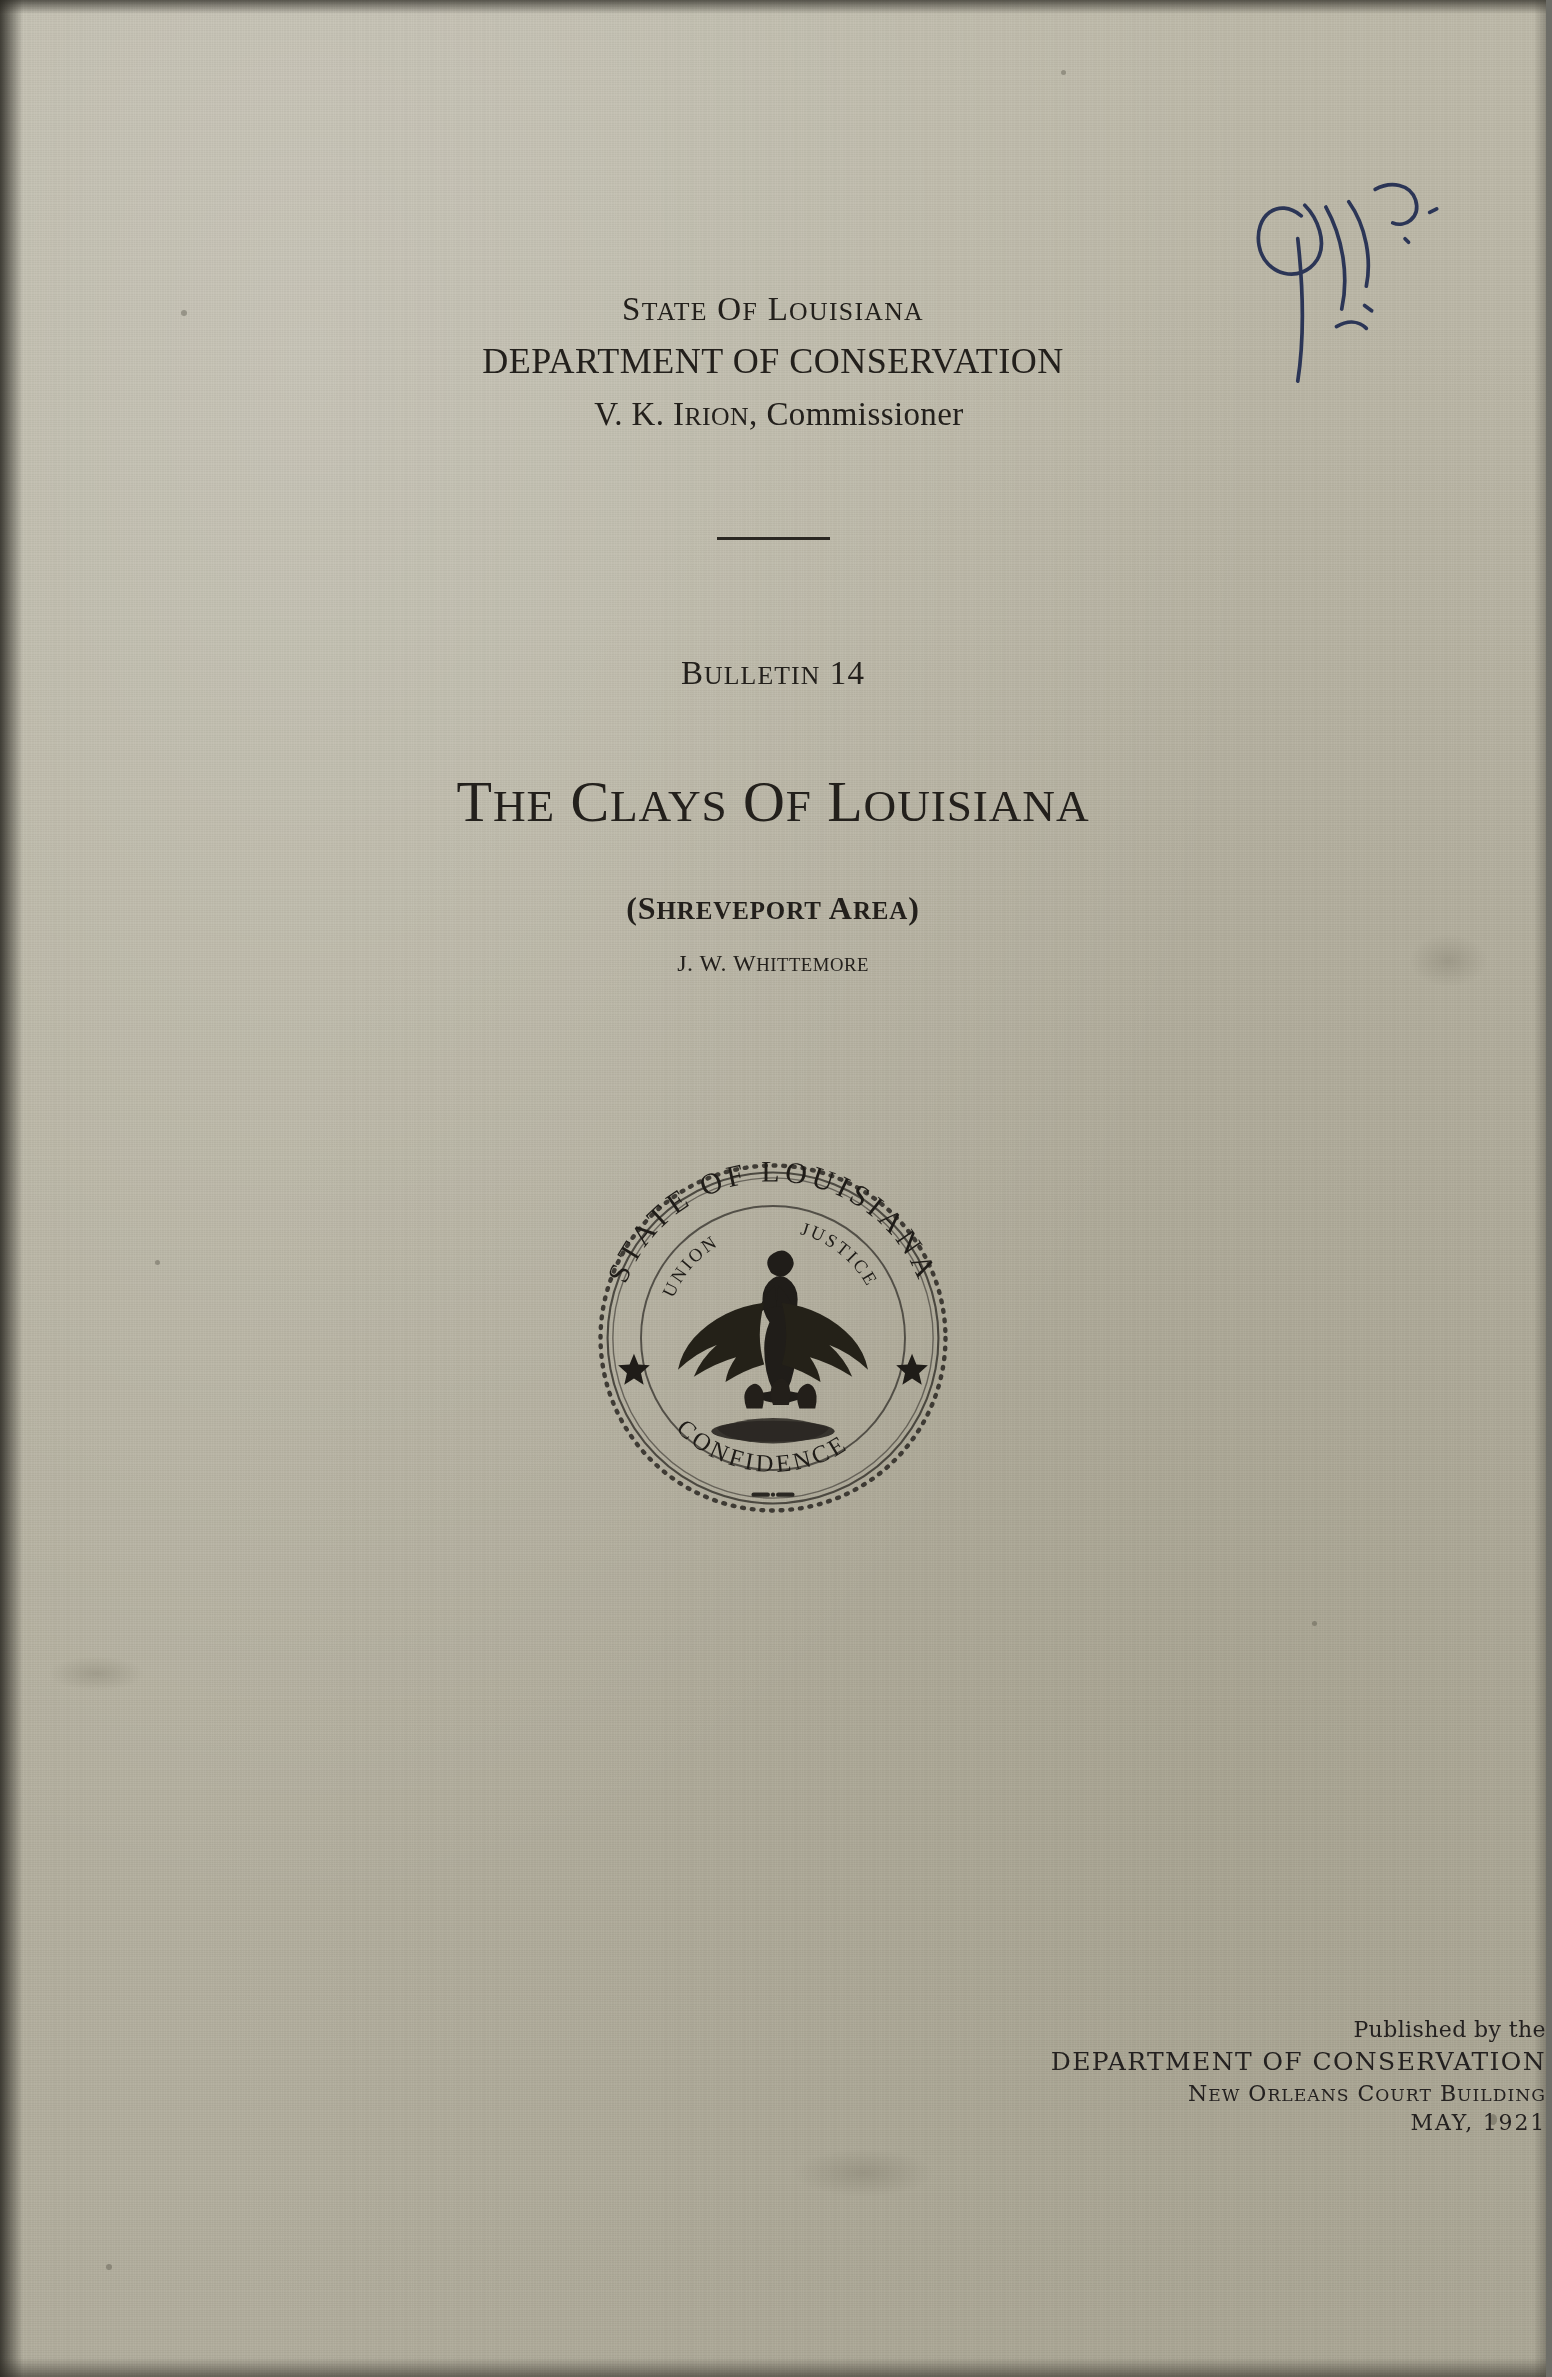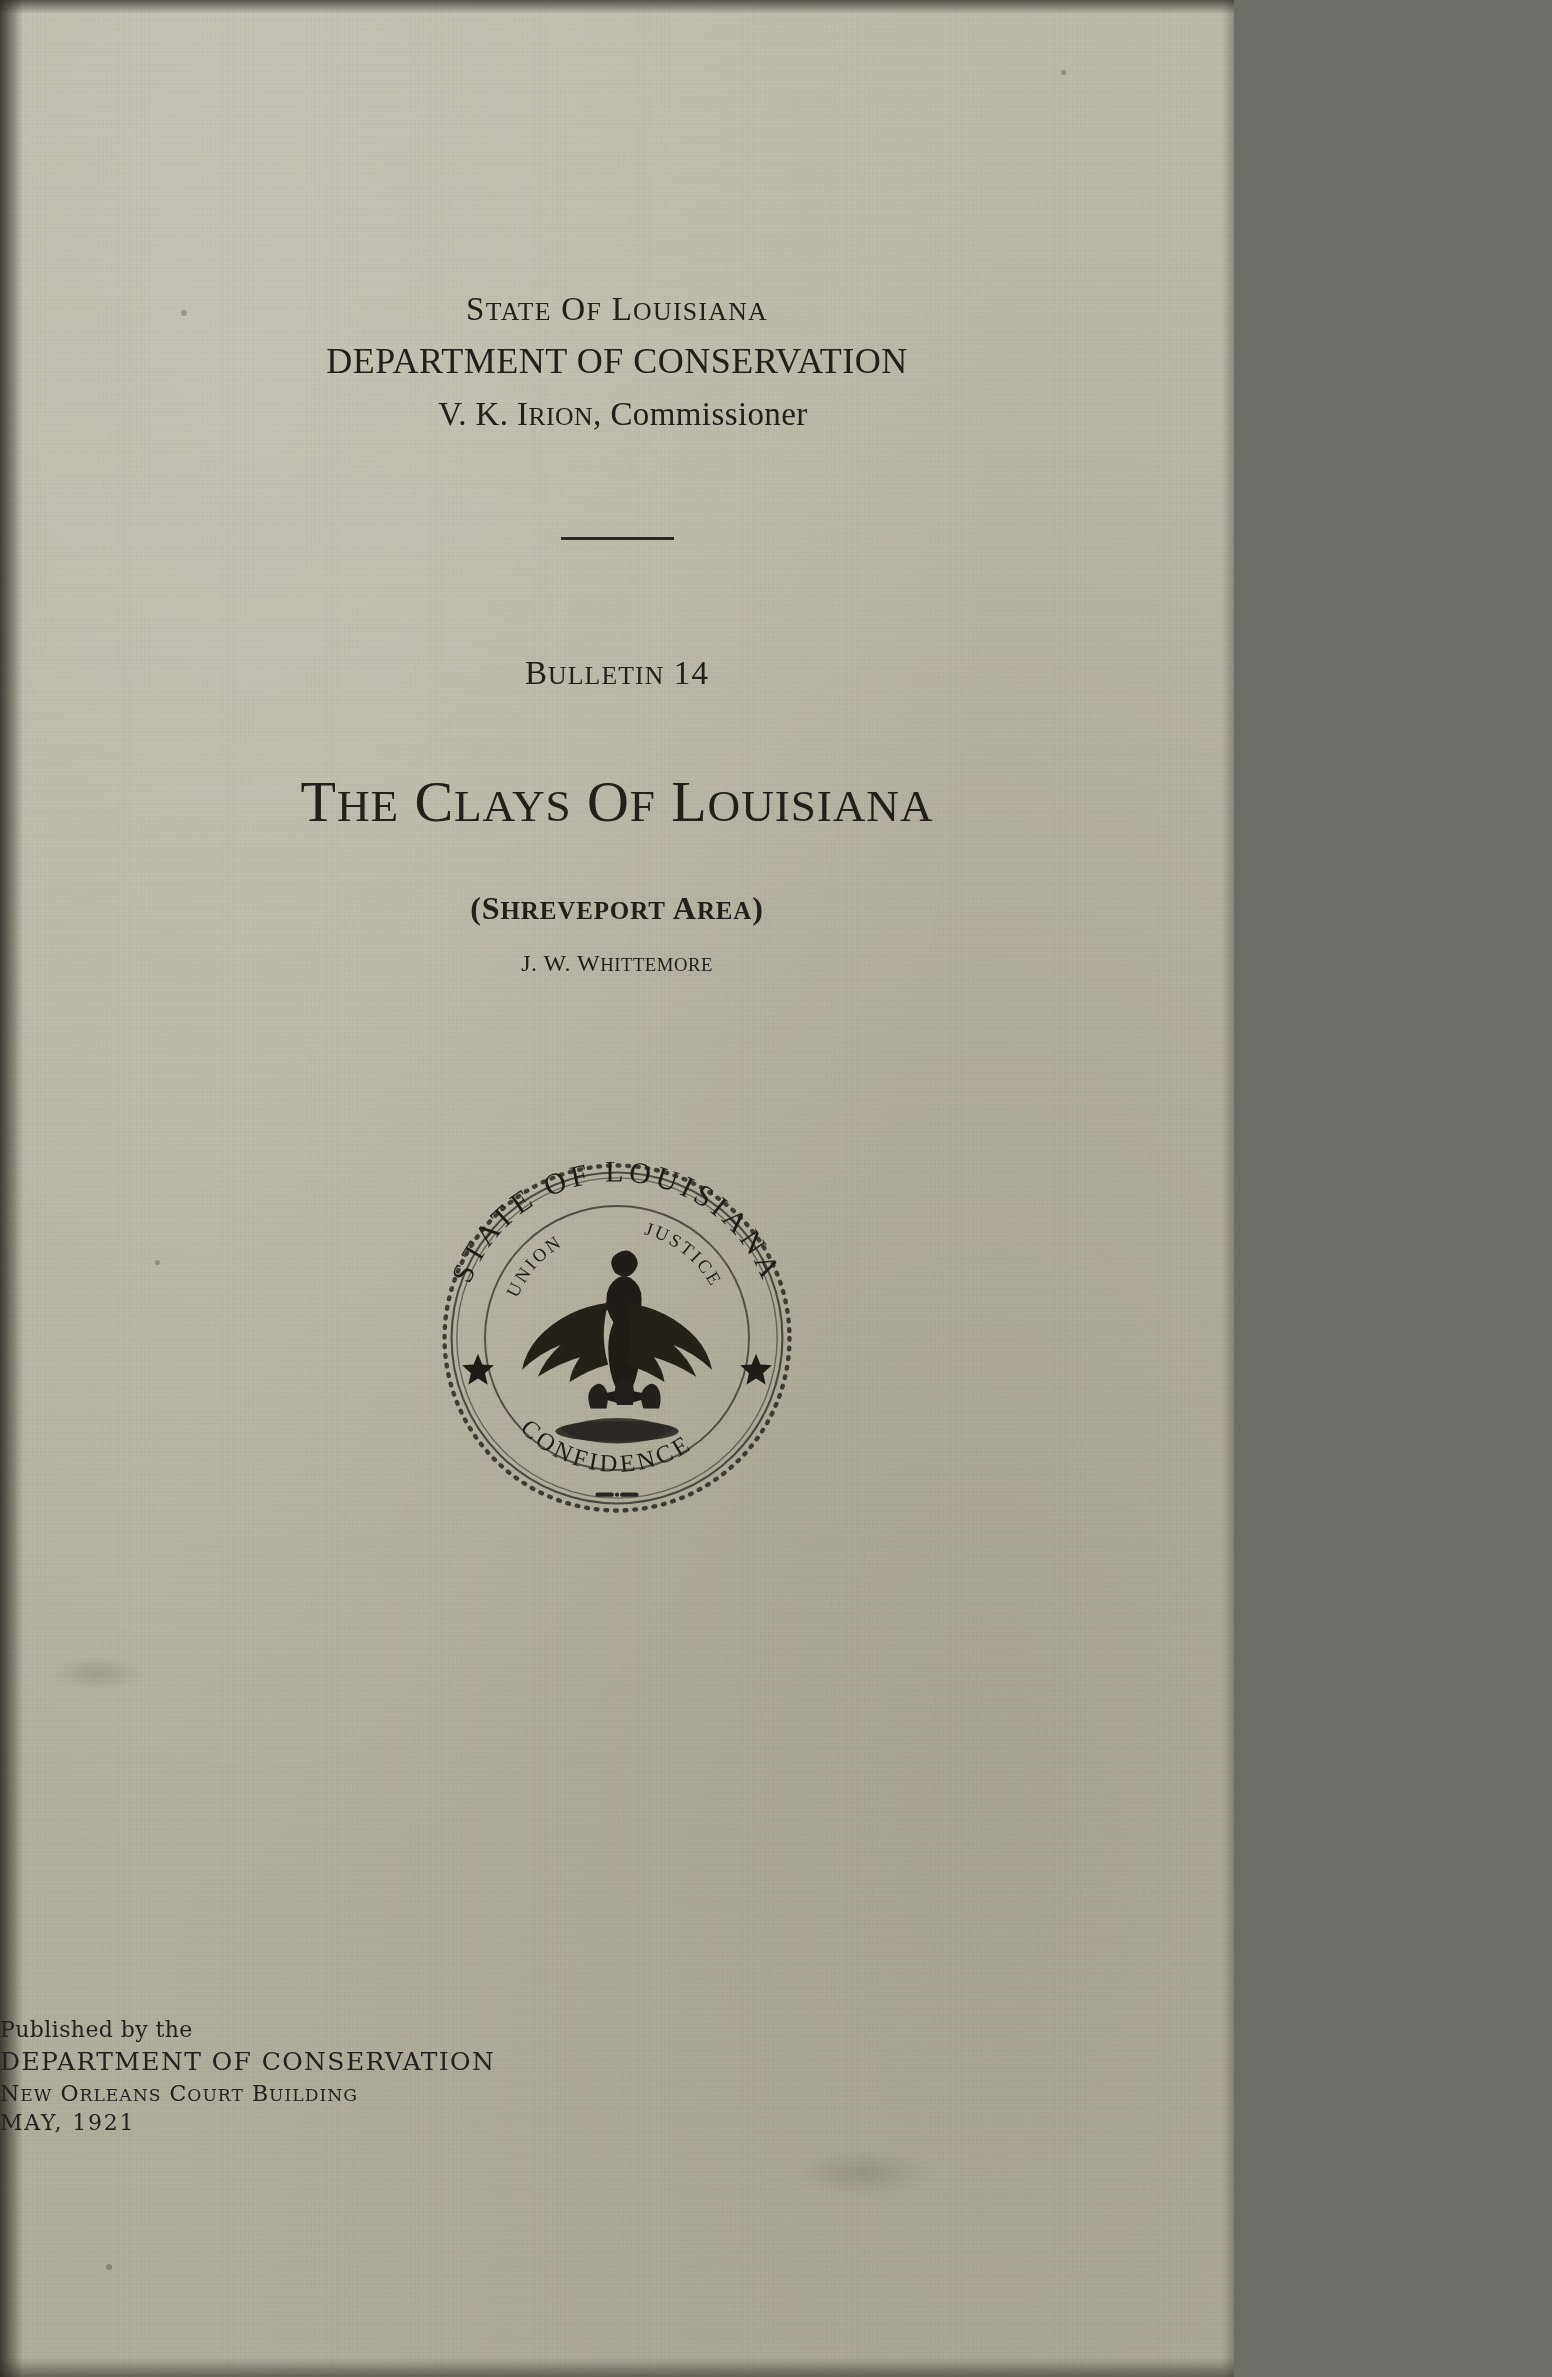--- a/index.html
+++ b/index.html
@@ -5,21 +5,21 @@
   html, body {
     margin: 0;
     padding: 0;
     background: #6e6e68;
   }
   body {
     font-family: "Liberation Serif", serif;
   }
   .page {
     position: relative;
-    width: 1234px;
+    width: 1546px;
     height: 2377px;
     overflow: hidden;
     background: #b9b6a6;
     background-image:
       radial-gradient(ellipse at 20% 15%, rgba(255,255,255,0.18), rgba(255,255,255,0) 55%),
       radial-gradient(ellipse at 80% 75%, rgba(120,112,90,0.18), rgba(255,255,255,0) 60%),
       linear-gradient(180deg, #bdb9a9 0%, #b6b2a1 45%, #b1ad9c 100%);
   }
   
   .grain {
@@ -130,21 +130,21 @@
     margin: 141px auto 0 auto;
     width: 440px;
     height: 440px;
     position: relative;
   }
 
   .imprint {
     position: absolute;
     left: 0; right: 0;
     top: 2017px;
-    text-align: left;
+    text-align: right;
     color: #242120;
     font-family: "DejaVu Serif", serif;
   }
   .imp-1 { font-size: 22px; letter-spacing: 0.4px; }
   .imp-2 { font-size: 25px; letter-spacing: 1.4px; margin-top: 5.3px; }
   .imp-3 { font-size: 22px; letter-spacing: 1px; margin-top: 4.4px; }
   .imp-4 { font-size: 22px; letter-spacing: 1.8px; margin-top: 4.4px; }
 
   .signature {
     position: absolute;

